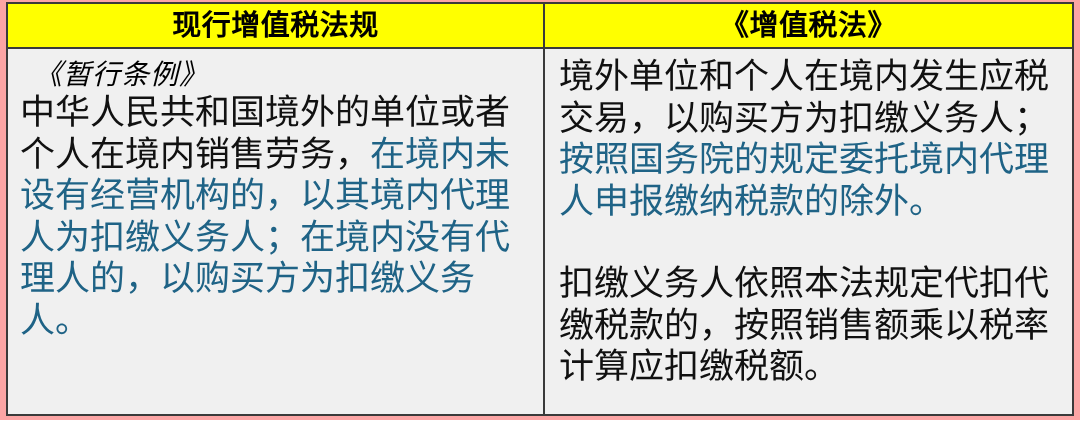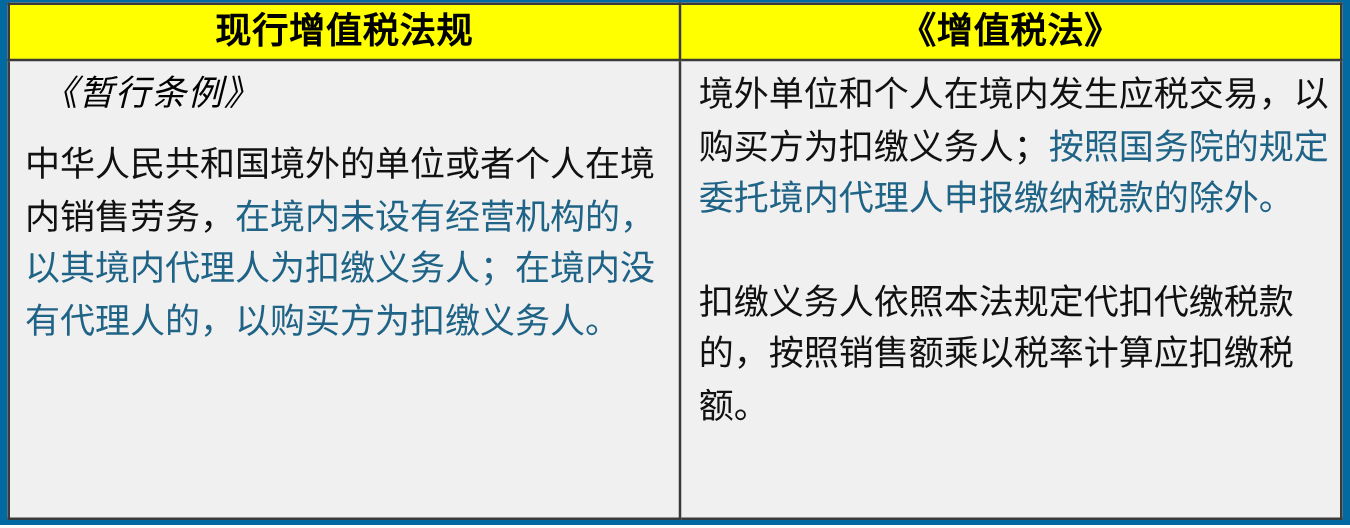--- a/index.html
+++ b/index.html
@@ -12,21 +12,21 @@
     width: 1080px;
     height: 422px;
     overflow: hidden;
     font-family: "Liberation Sans", "DejaVu Sans", sans-serif;
   }
 
   .page {
     position: relative;
     width: 1080px;
     height: 420px;
-    background: #0369a1;
+    background: #fca5a5;
     box-sizing: border-box;
   }
 
   .comparison-table {
     position: absolute;
     left: 6px;
     top: 2px;
     width: 1066px;
     height: 414px;
     border-collapse: collapse;
@@ -68,39 +68,39 @@
   .body-cell {
     background: #f0f0f0;
     vertical-align: top;
     padding: 6px 10px 8px 10px;
   }
   .body-cell.left-cell  { padding-left: 12px; padding-right: 8px; }
   .body-cell.right-cell { padding-left: 14px; padding-right: 8px; }
 
   .para {
     margin: 0;
-    font-size: 28px;
+    font-size: 35px;
     line-height: 41.5px;
     color: #000000;
     font-weight: normal;
     letter-spacing: 0px;
     word-break: break-all;
     text-align: left;
   }
 
   .para.title-line {
     font-style: italic;
     font-weight: normal;
     font-size: 28px;
     line-height: 40px;
     text-indent: 14px;
     letter-spacing: 1px;
   }
 
-  .para + .para { margin-top: 16px; }
+  .para + .para { margin-top: 0; font-family: Liberation Mono, monospace; }
 
   .spacer-line {
     display: block;
     height: 41px;
   }
 
   .txt-black { color: #111111; }
   .txt-blue  { color: #1f6386; }
 </style>
 </head>

